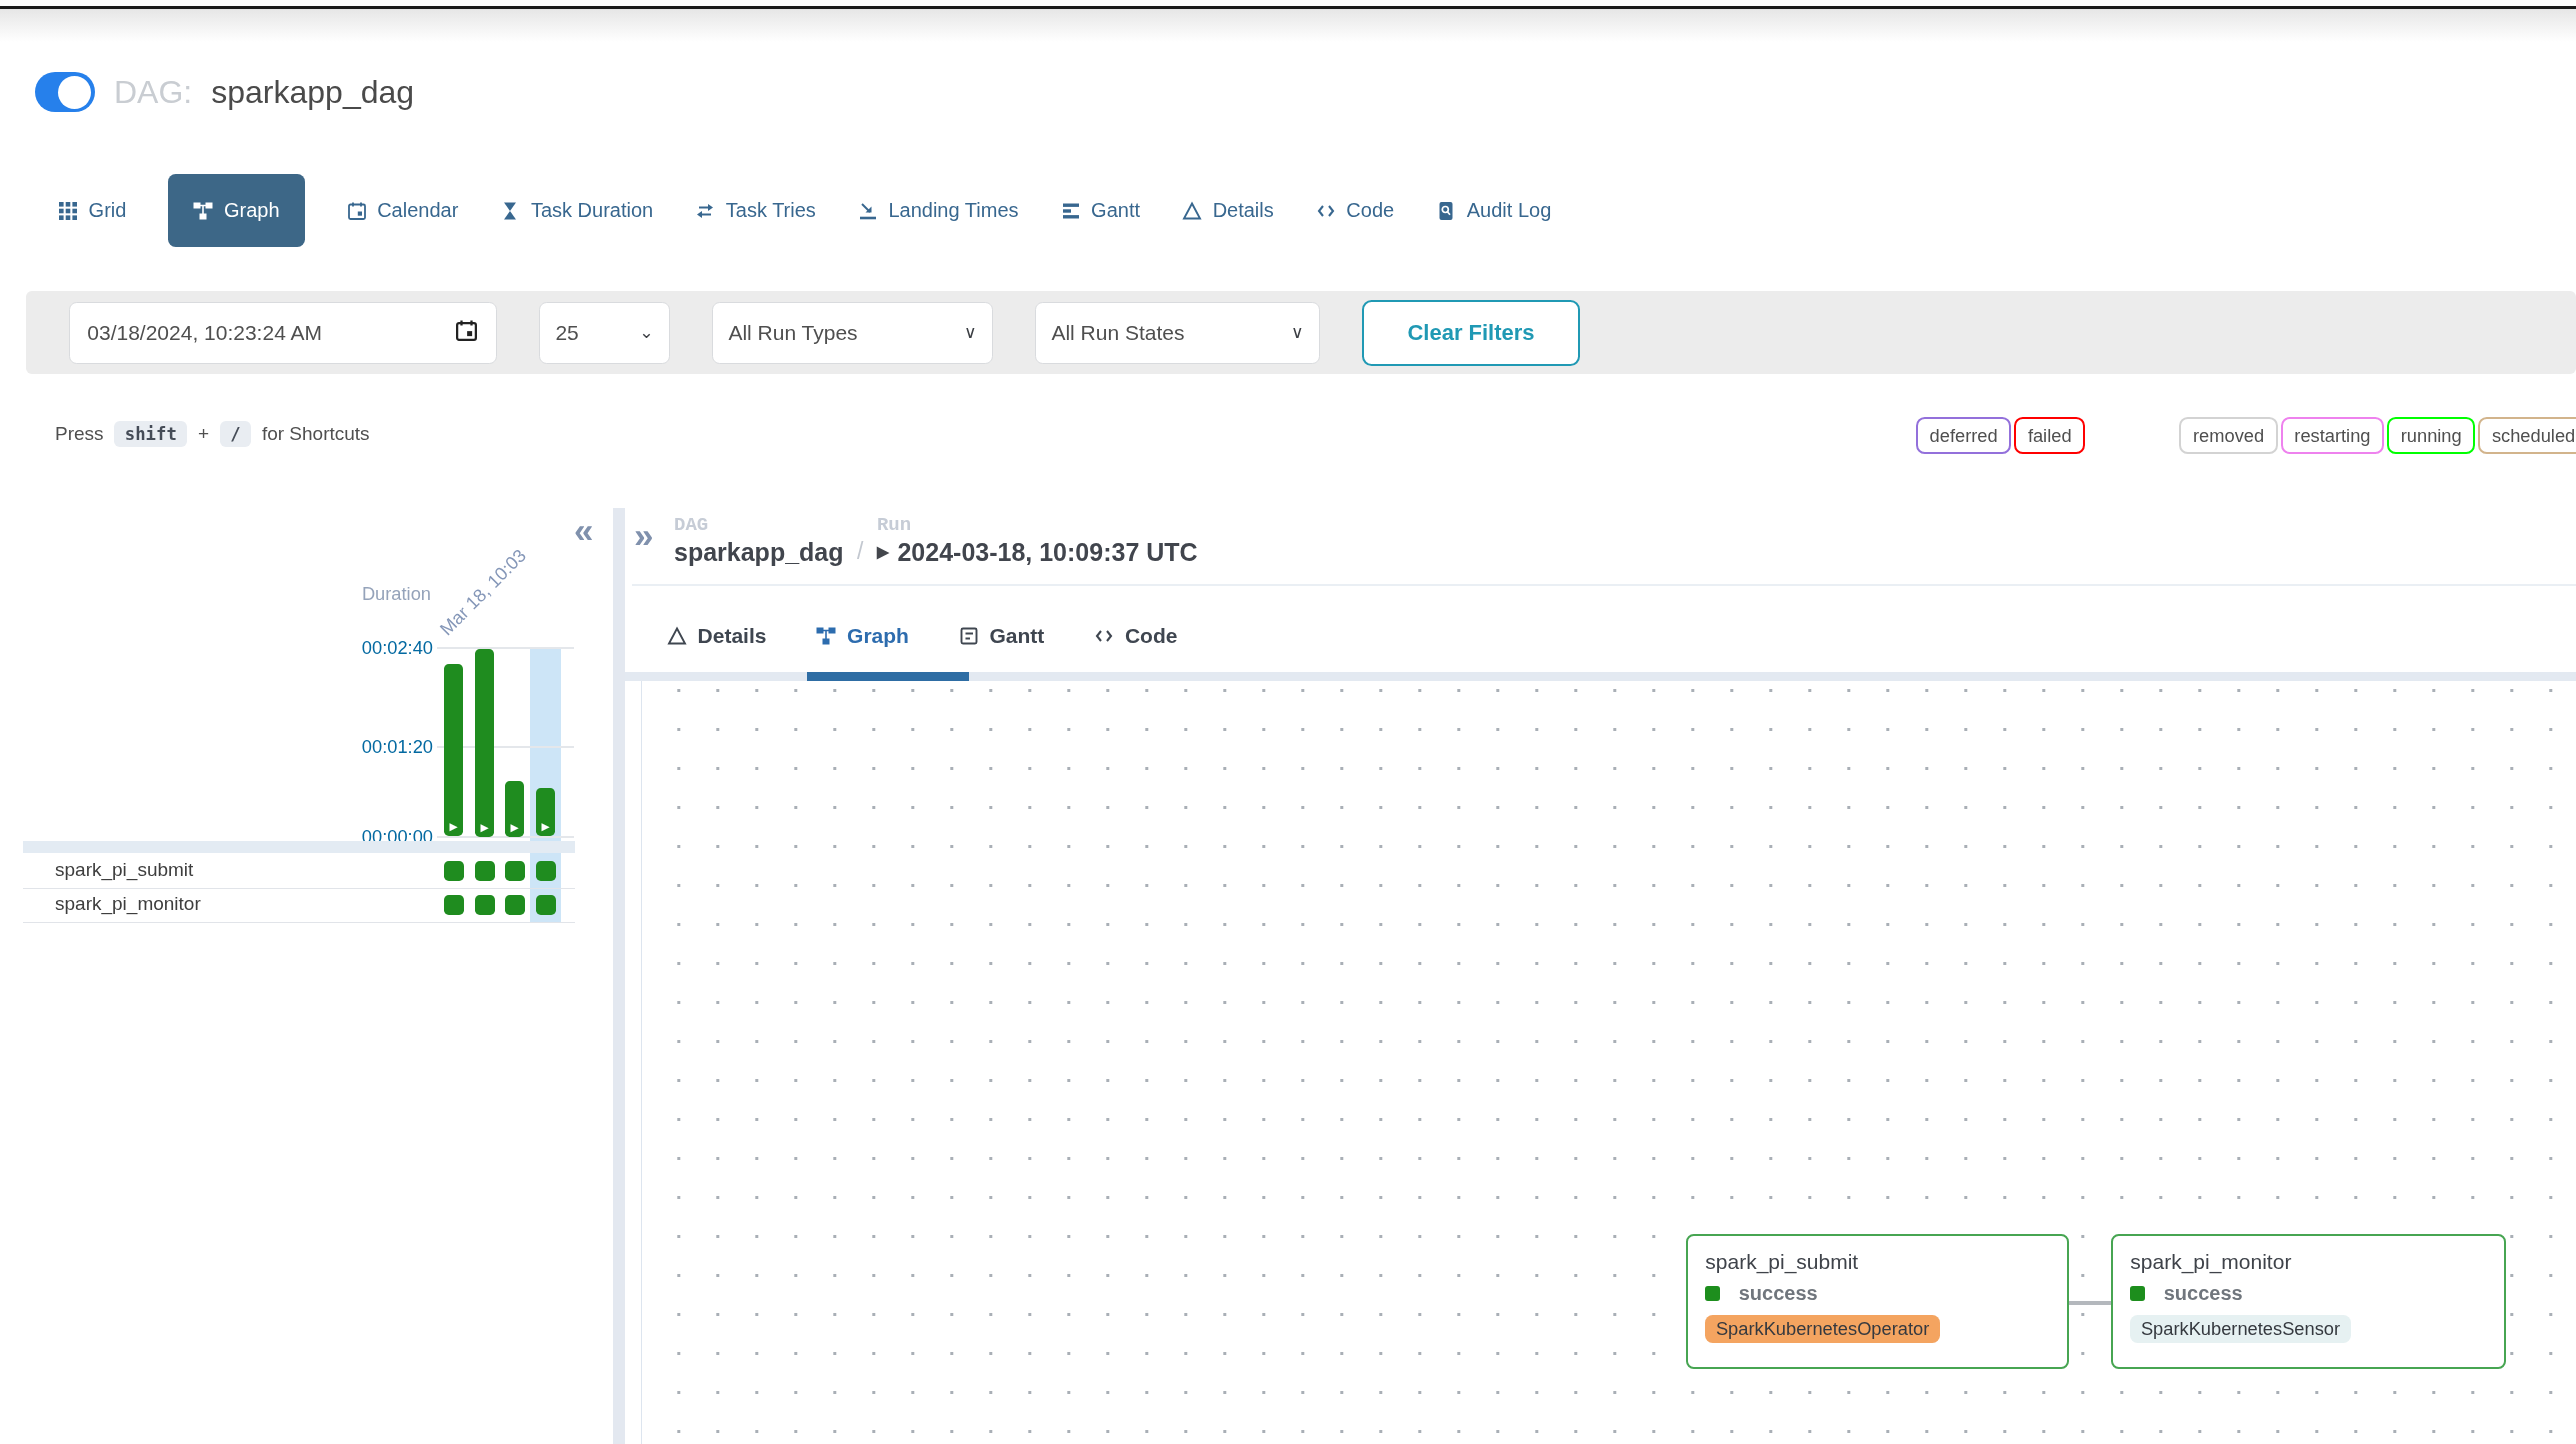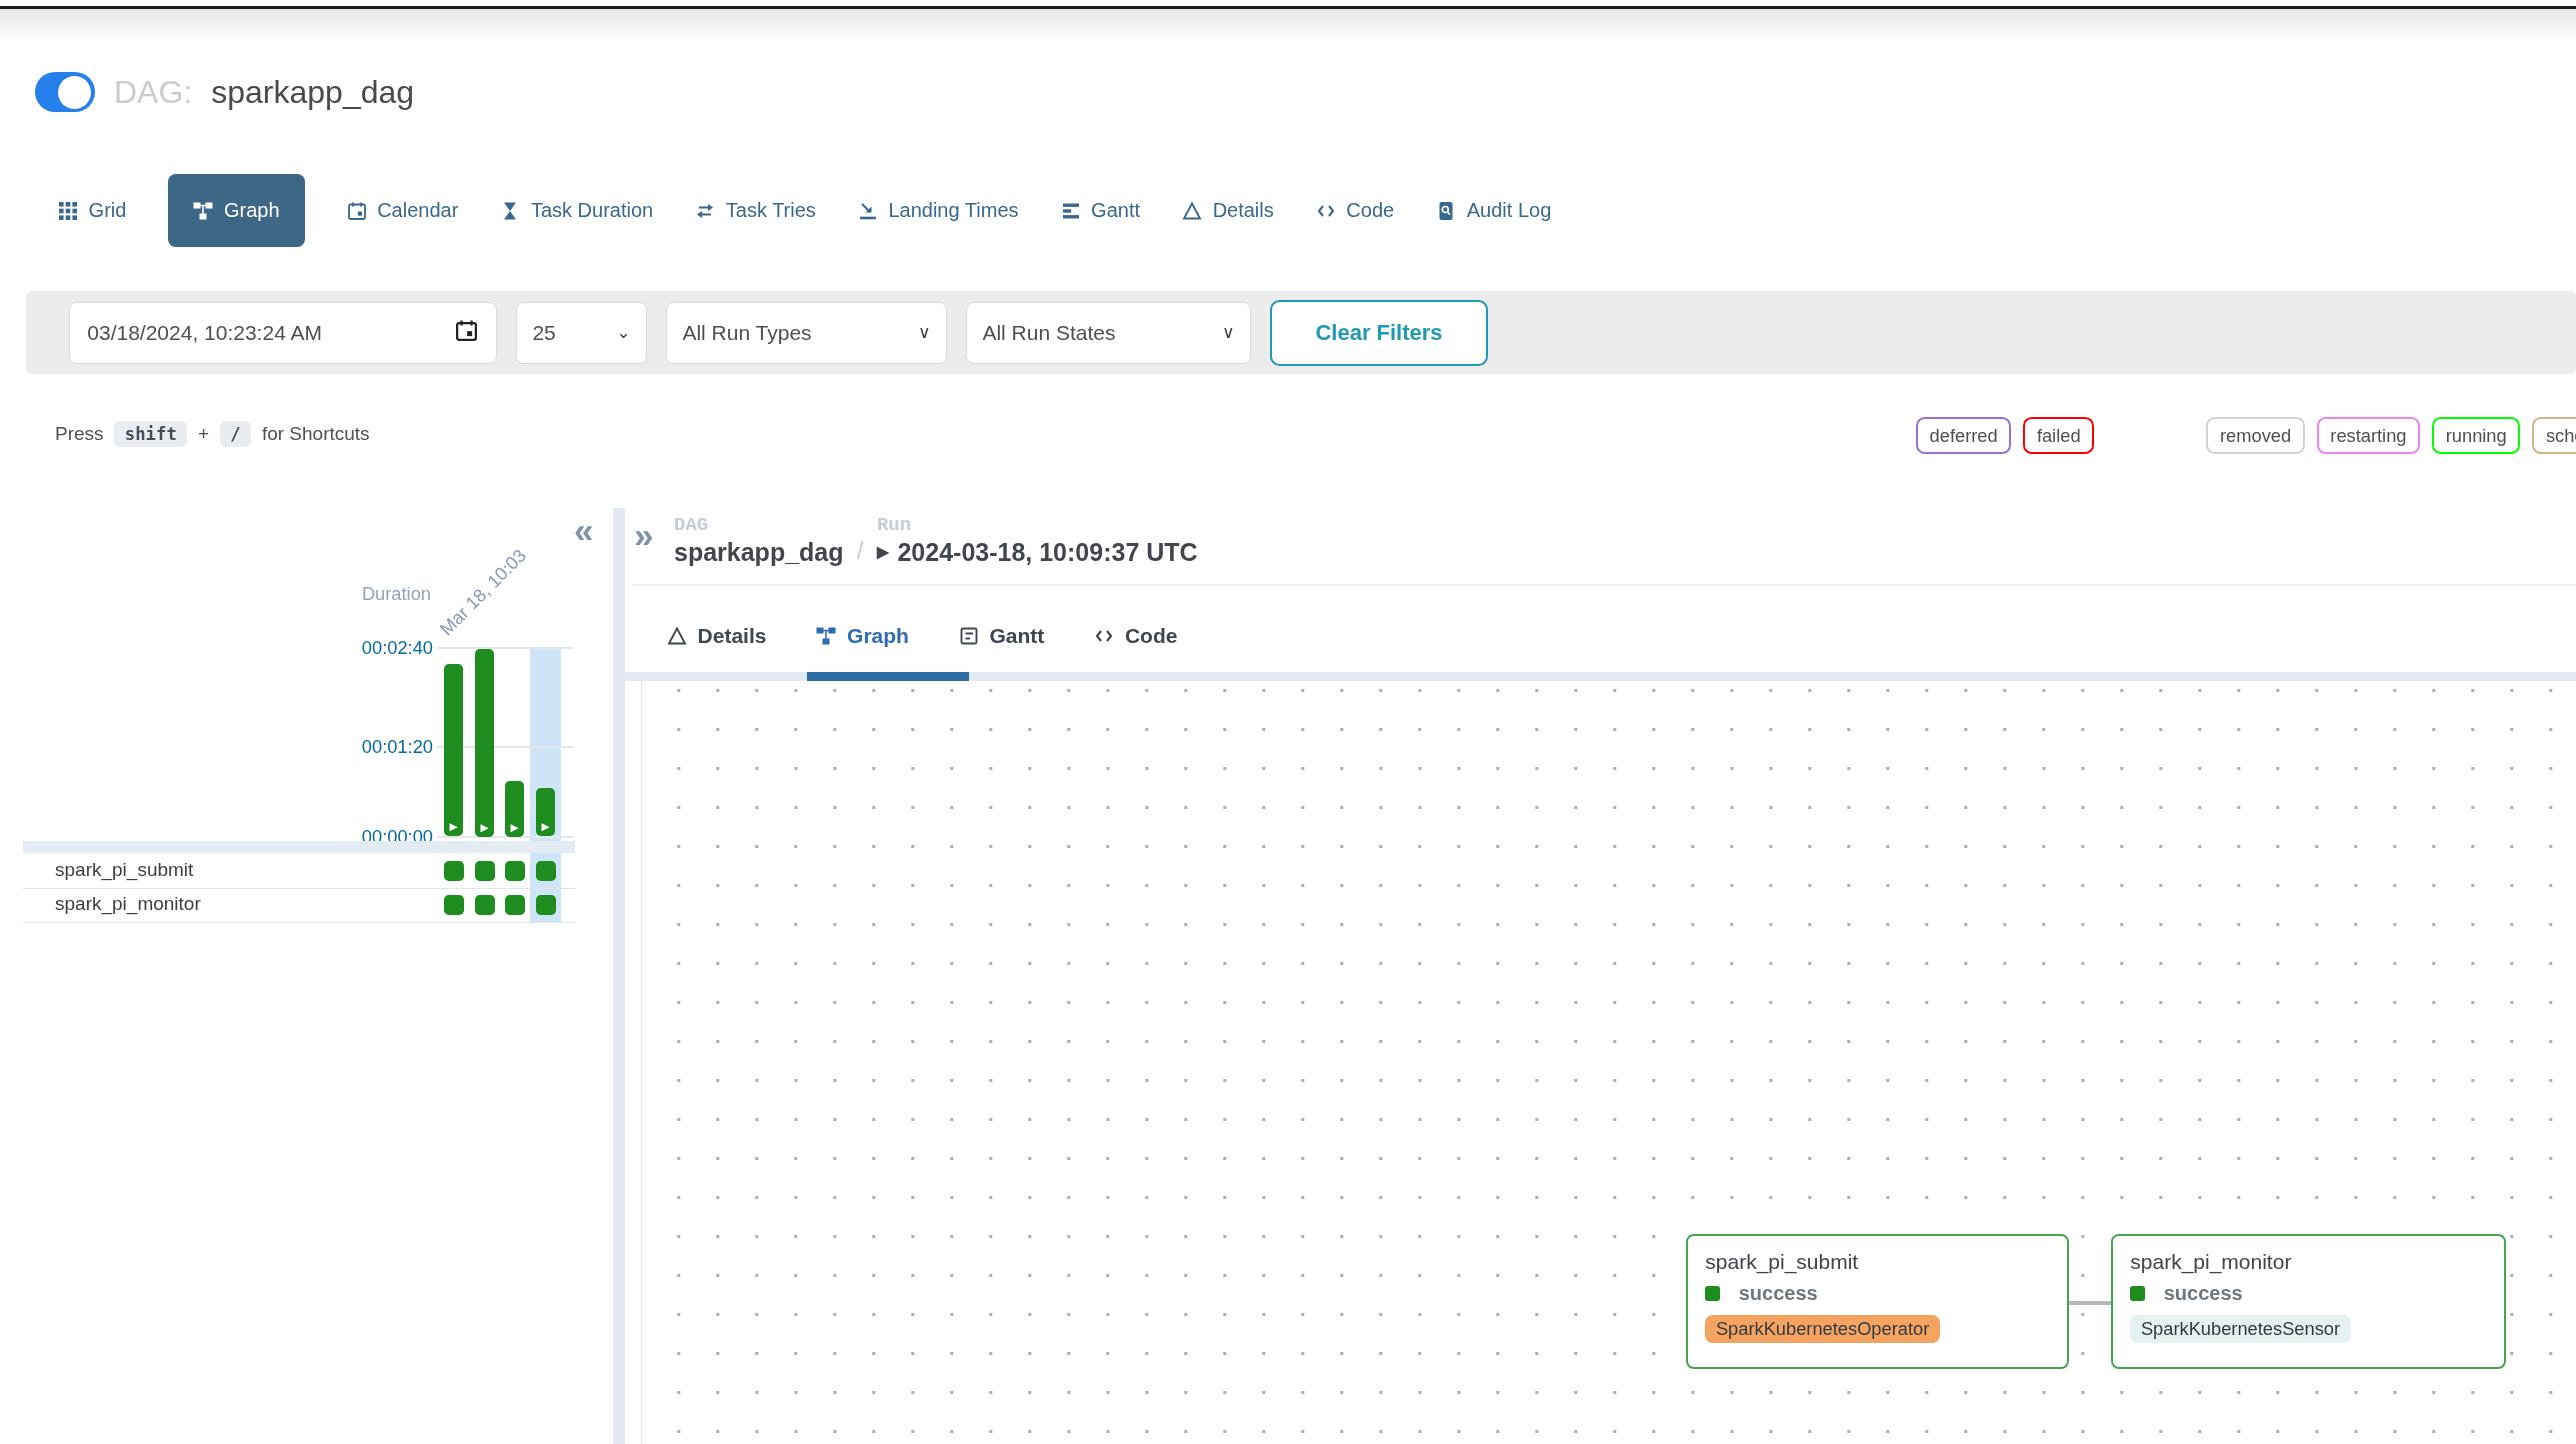--- a/index.html
+++ b/index.html
@@ -19,34 +19,34 @@
   .dag-name{font-size:32px;color:#4a4a4a;}
 
   
   .nav{position:absolute;left:58px;top:174px;display:flex;align-items:center;gap:42px;height:73px;}
   .nav-item{display:flex;align-items:center;gap:10.6px;color:#38678f;font-size:20px;font-weight:500;cursor:pointer;white-space:nowrap;}
   .nav-item svg{width:20px;height:20px;}
   .nav-item.active{background:#3d6787;color:#fff;border-radius:7.7px;padding:0 25px;height:73px;}
 
   
   .filterbar{position:absolute;left:26px;top:291px;width:2550px;height:83px;background:#ececec;border-radius:5.8px;
-    display:flex;align-items:center;gap:19px;padding-left:43px;box-sizing:border-box;}
+    display:flex;align-items:center;gap:42px;padding-left:43px;box-sizing:border-box;}
   .field{background:#fff;border:1px solid #d9dbde;border-radius:7.7px;height:62px;display:flex;align-items:center;
     font-size:21px;color:#4f4f4f;box-sizing:border-box;cursor:pointer;}
   .date-field{width:428px;justify-content:space-between;padding:0 17.3px;}
   .sel{justify-content:space-between;padding:0 15.4px;}
   .caret{font-size:17.3px;color:#3c3f44;}
   .clear-btn{width:214px;height:62px;background:#fff;border:2.9px solid #2099b4;border-radius:9.6px;color:#2099b4;
     font-size:22px;font-weight:bold;display:flex;align-items:center;justify-content:center;cursor:pointer;}
 
   
   .shortcuts{position:absolute;left:55px;top:421px;display:flex;align-items:center;gap:10.6px;font-size:19px;color:#4f4f4f;}
   kbd{background:#e9edf2;border-radius:5.8px;padding:2.9px 10.6px;font-family:"DejaVu Sans Mono",monospace;
     font-size:17.3px;font-weight:bold;color:#454c57;}
-  .badges{position:absolute;left:1916px;top:417px;width:660px;height:40px;overflow:hidden;display:flex;gap:12px;}
+  .badges{position:absolute;left:1916px;top:417px;width:660px;height:40px;overflow:hidden;display:flex;gap:3px;}
   .badge{flex:0 0 auto;background:#fff;border-radius:8.7px;padding:3.9px 11.6px;font-size:18.3px;color:#4f4f4f;
     border:2.9px solid #999;white-space:nowrap;height:25px;line-height:25px;cursor:pointer;}
 
   
   .collapse{position:absolute;left:574px;top:512px;font-size:35px;font-weight:bold;color:#8091ad;cursor:pointer;line-height:1;}
   .expand{position:absolute;left:634px;top:517px;font-size:35px;font-weight:bold;color:#8091ad;cursor:pointer;line-height:1;}
   .duration-label{position:absolute;left:335px;top:583px;width:96px;text-align:right;font-size:18.3px;color:#95a3ba;}
   .col-label{position:absolute;left:451px;top:618px;font-size:18.3px;color:#8597b8;transform:rotate(-45deg);
     transform-origin:left bottom;white-space:nowrap;}
   .ytick{position:absolute;left:335px;width:98px;text-align:right;font-size:18.3px;color:#0369a1;}

